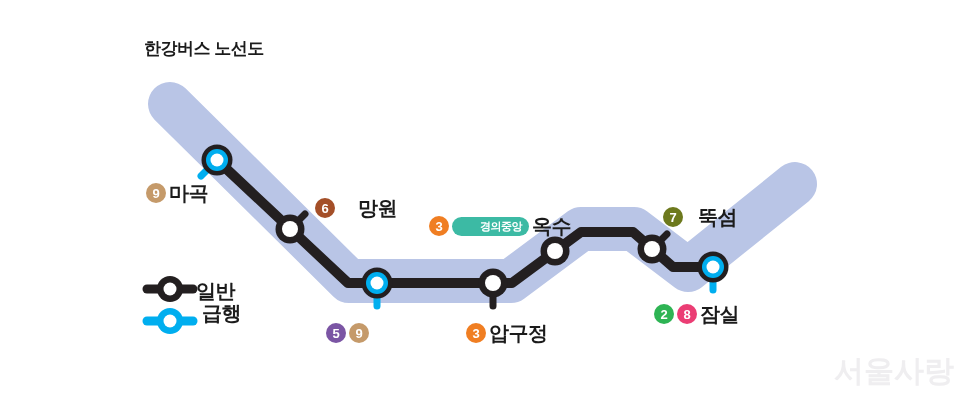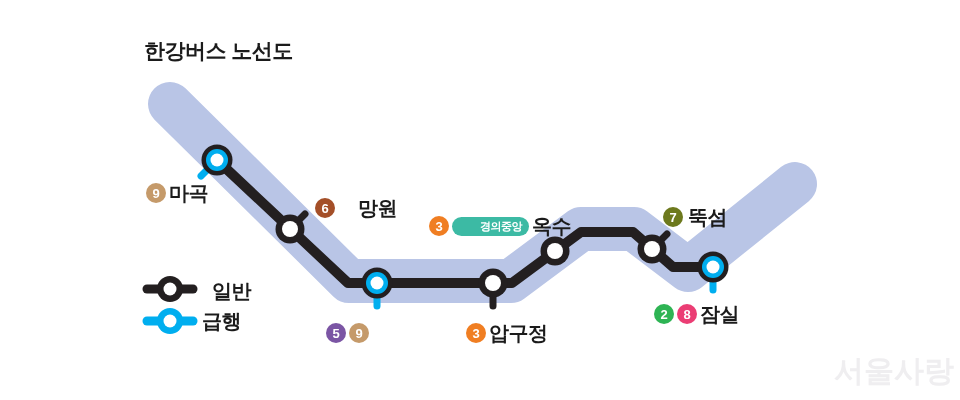--- a/index.html
+++ b/index.html
@@ -6,21 +6,21 @@
   .stage{
     position:relative;
     width:960px;height:400px;
     background:#ffffff;
     overflow:hidden;
     font-family:"Liberation Sans","DejaVu Sans",sans-serif;
   }
   .stage svg{position:absolute;left:0;top:0;}
   .page-title{
     position:absolute;
-    font-size:21px;
+    font-size:17px;
     font-weight:800;
     color:#1b1b1b;
     letter-spacing:-0.5px;
     white-space:nowrap;
   }
   .label{
     position:absolute;
     display:flex;
     align-items:center;
     gap:3px;
@@ -159,27 +159,27 @@
   </div>
 
   <div class="label" style="left:429px;top:215px">
     <span class="badge" style="background: rgb(240, 126, 34);">3</span>
     <span class="pill" style="background: rgb(60, 186, 164); padding-left: 28px;">경의중앙</span>
     <span class="sname">옥수</span>
   </div>
 
   <div class="label" style="left:663px;top:206px">
     <span class="badge" style="background: rgb(109, 121, 29);">7</span>
-    <span class="sname" style="margin-left:2px">뚝섬</span>
+    <span class="sname" style="margin-left:12px">뚝섬</span>
   </div>
 
   <div class="label" style="left:654px;top:303px">
     <span class="badge" style="background: rgb(46, 180, 84);">2</span>
     <span class="badge" style="background: rgb(235, 61, 116);">8</span>
     <span class="sname">잠실</span>
   </div>
 
-  <div class="legend-label" style="left:212px;top:278px">일반</div>
-  <div class="legend-label" style="left:202px;top:308px">급행</div>
+  <div class="legend-label" style="left:196px;top:278px">일반</div>
+  <div class="legend-label" style="left:202px;top:300px">급행</div>
 
   <div class="watermark" style="color: rgb(239, 238, 240);">서울사랑</div>
 
 </div>
 
 </body></html>

